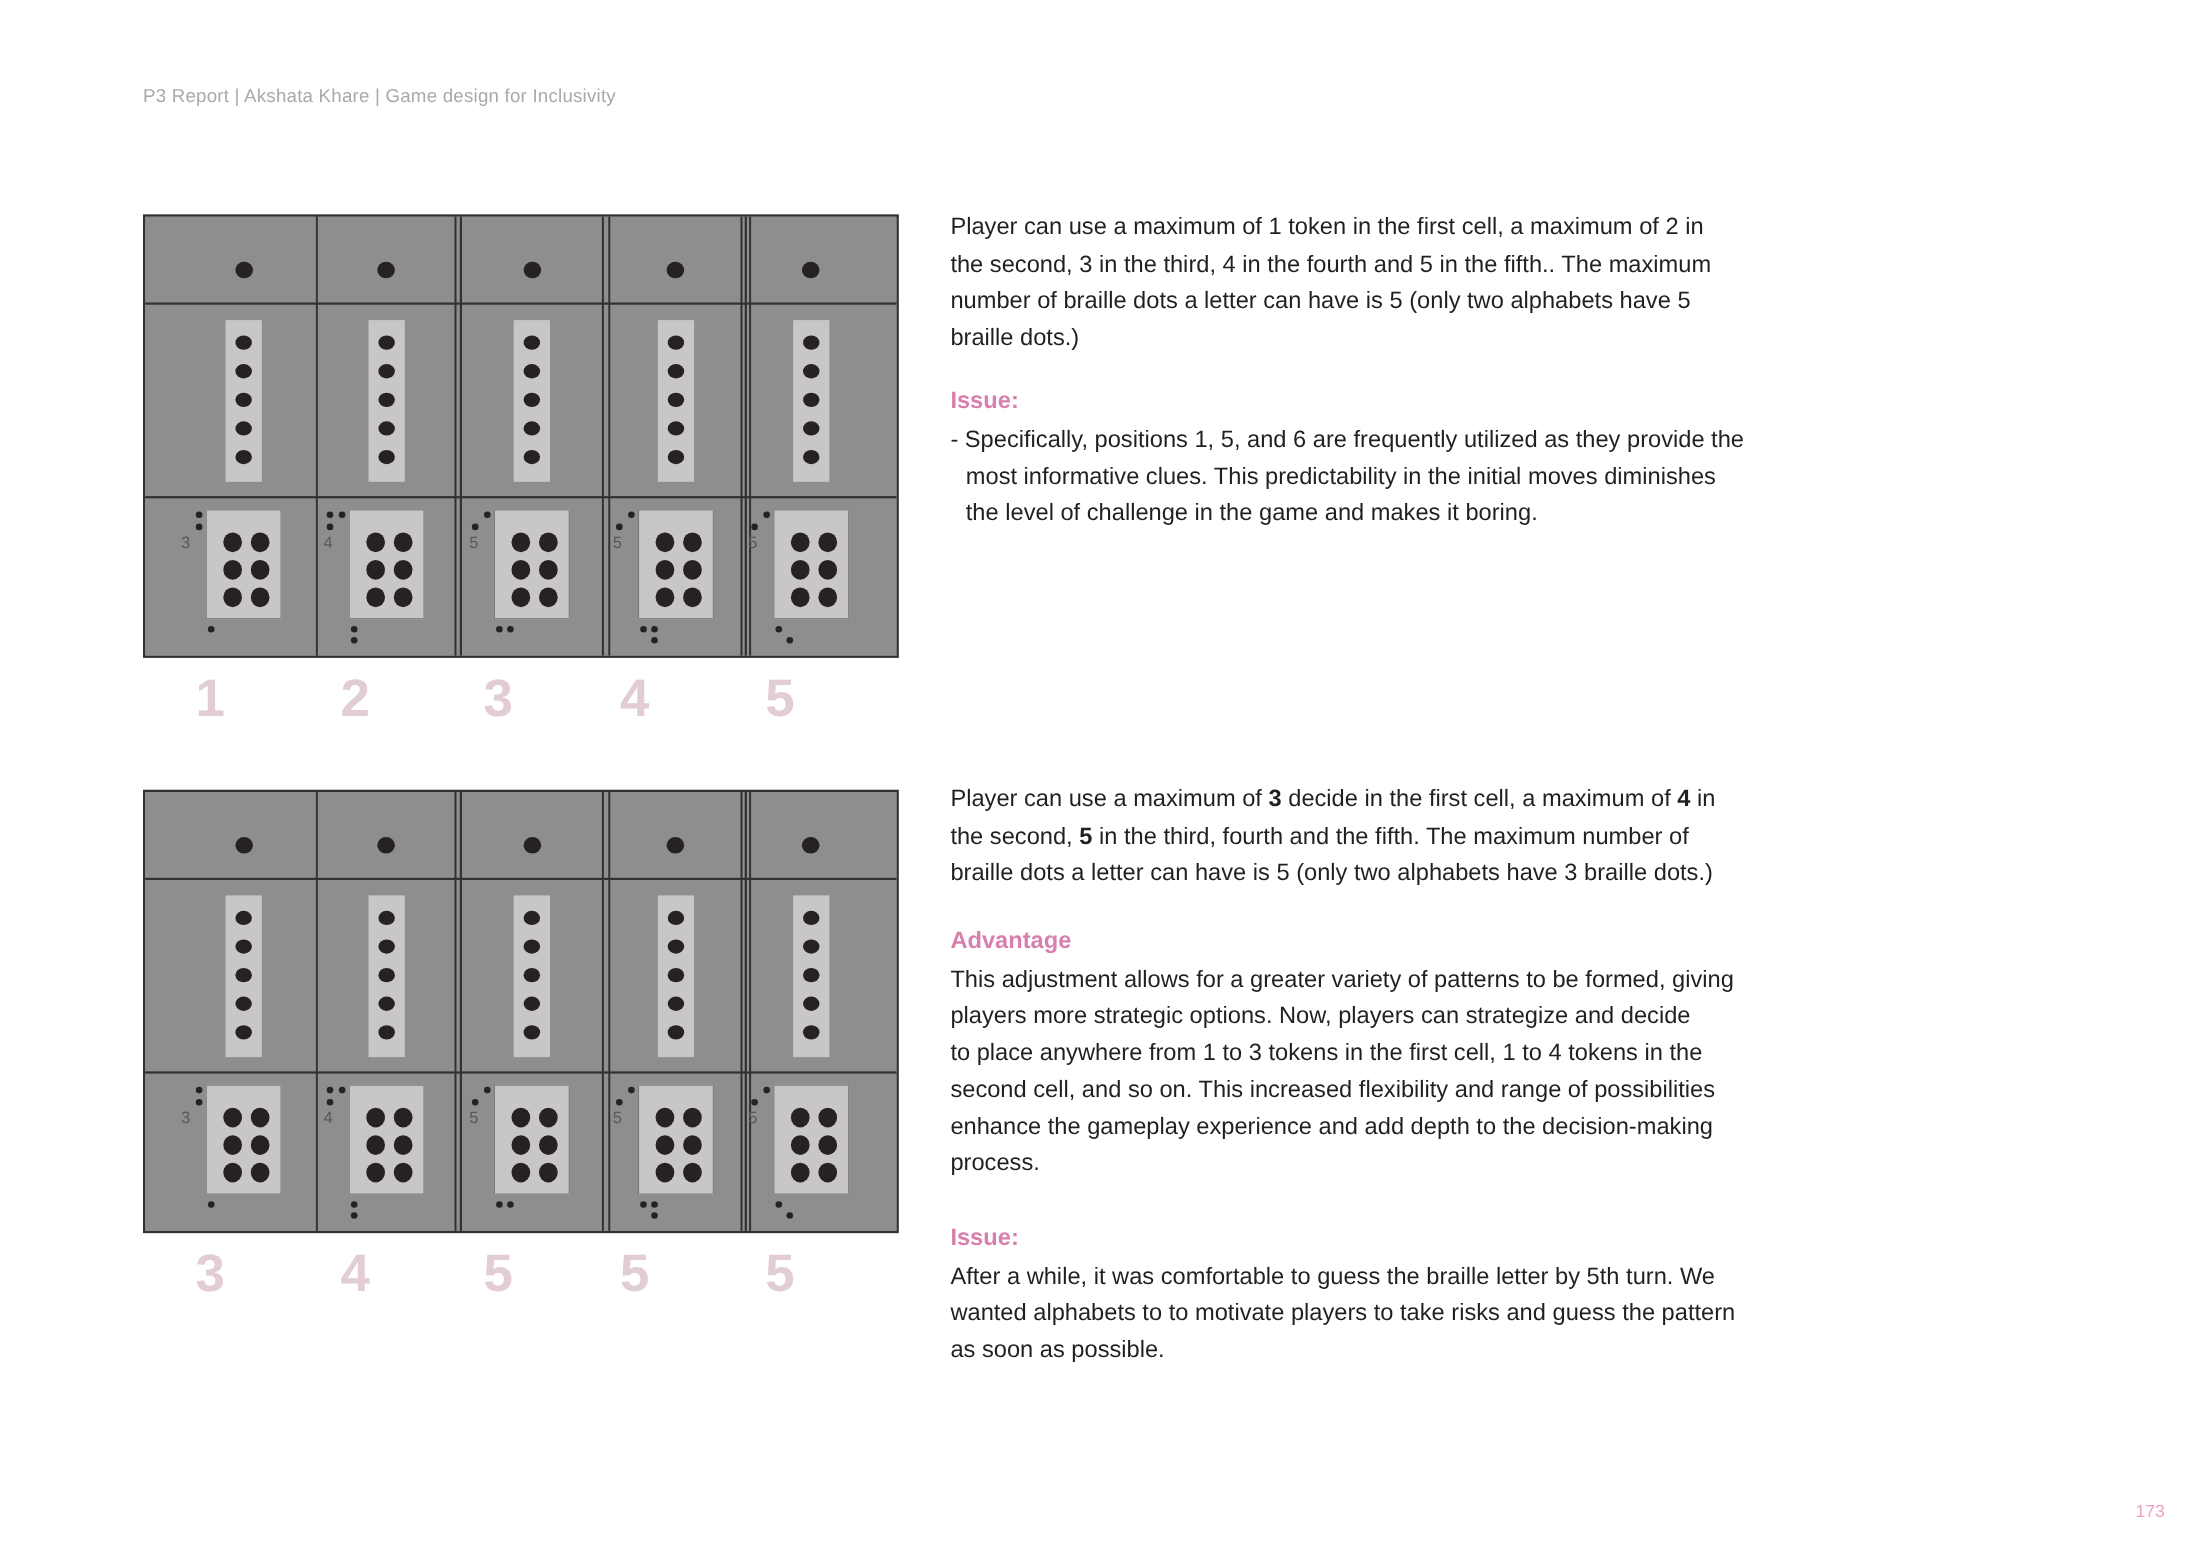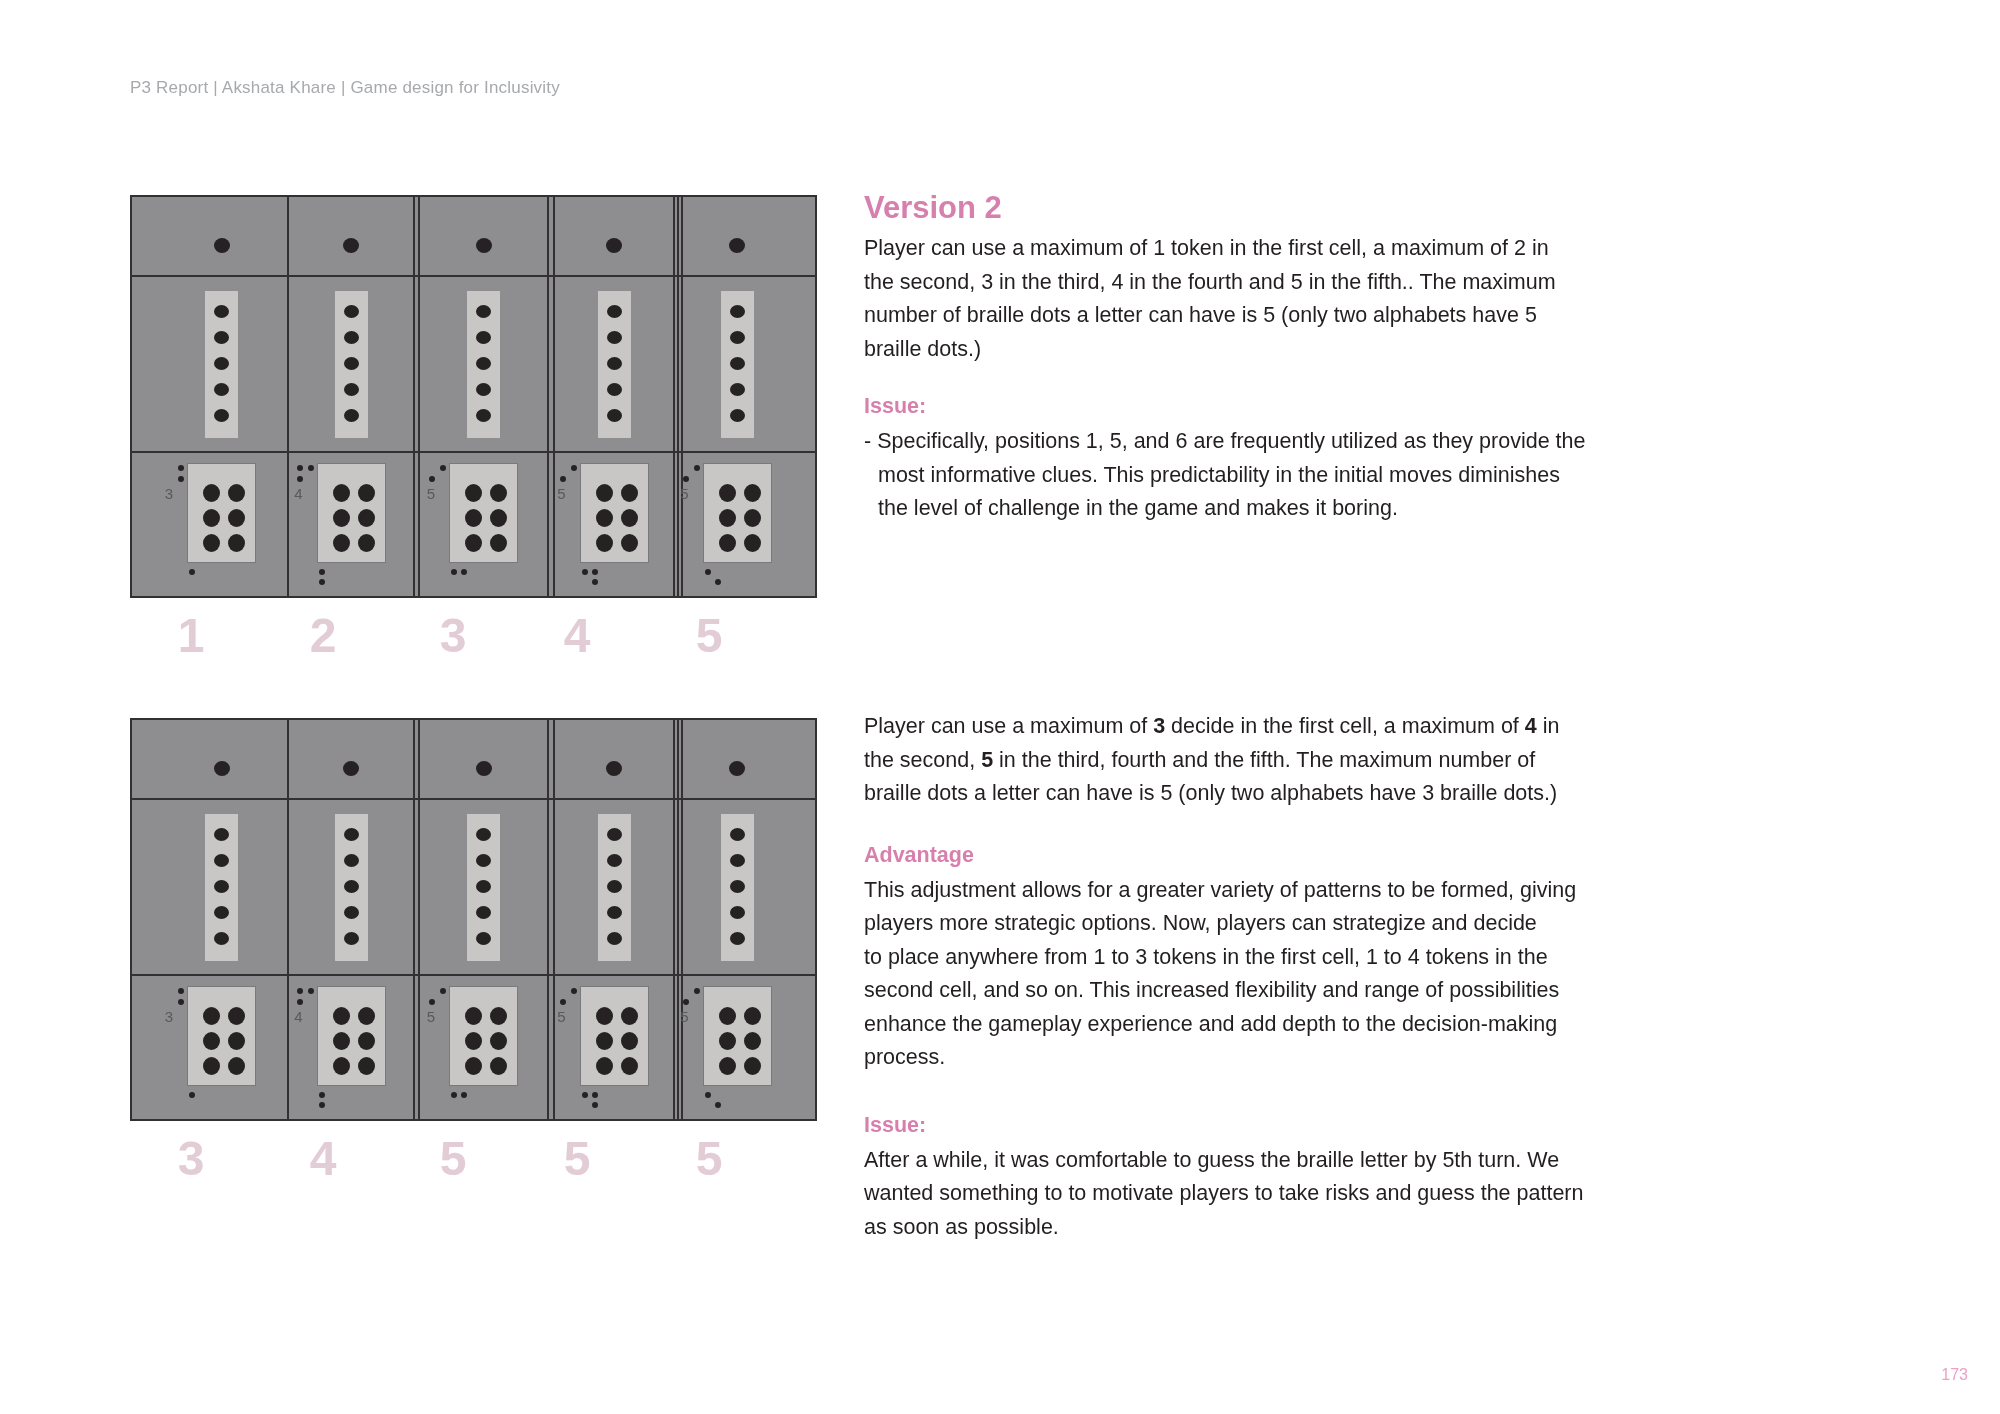--- a/index.html
+++ b/index.html
@@ -323,21 +323,20 @@
     </div>
   <div class="numsrow" id="nums-1" style="top:1131px;">
       <span class="cellnum" style="left: 31px;">3</span>
       <span class="cellnum" style="left: 163px;">4</span>
       <span class="cellnum" style="left: 293px;">5</span>
       <span class="cellnum" style="left: 417px;">5</span>
       <span class="cellnum" style="left: 549px;">5</span>
     </div>
 
   <div class="txt" style="top:190px;">
-    <h2>Version 2</h2>
     <p class="body">Player can use a maximum of 1 token in the first cell, a maximum of 2 in
 the second, 3 in the third, 4 in the fourth and 5 in the fifth.. The maximum
 number of braille dots a letter can have is 5 (only two alphabets have 5
 braille dots.)</p>
     <h3>Issue:</h3>
     <p class="body bullet">- Specifically, positions 1, 5, and 6 are frequently utilized as they provide the
 most informative clues. This predictability in the initial moves diminishes
 the level of challenge in the game and makes it boring.</p>
   </div>
 
@@ -347,19 +346,19 @@
 braille dots a letter can have is 5 (only two alphabets have 3 braille dots.)</span></p>
     <h3 class="mt30">Advantage</h3>
     <p class="body">This adjustment allows for a greater variety of patterns to be formed, giving
 players more strategic options. Now, players can strategize and decide
 to place anywhere from 1 to 3 tokens in the first cell, 1 to 4 tokens in the
 second cell, and so on. This increased flexibility and range of possibilities
 enhance the gameplay experience and add depth to the decision-making
 process.</p>
     <h3 class="mt36">Issue:</h3>
     <p class="body">After a while, it was comfortable to guess the braille letter by 5th turn. We
-wanted something to to motivate players to take risks and guess the pattern
+wanted alphabets to to motivate players to take risks and guess the pattern
 as soon as possible.</p>
   </div>
 
   <div class="pgnum">173</div>
 
 </div>
 
 </body></html>

